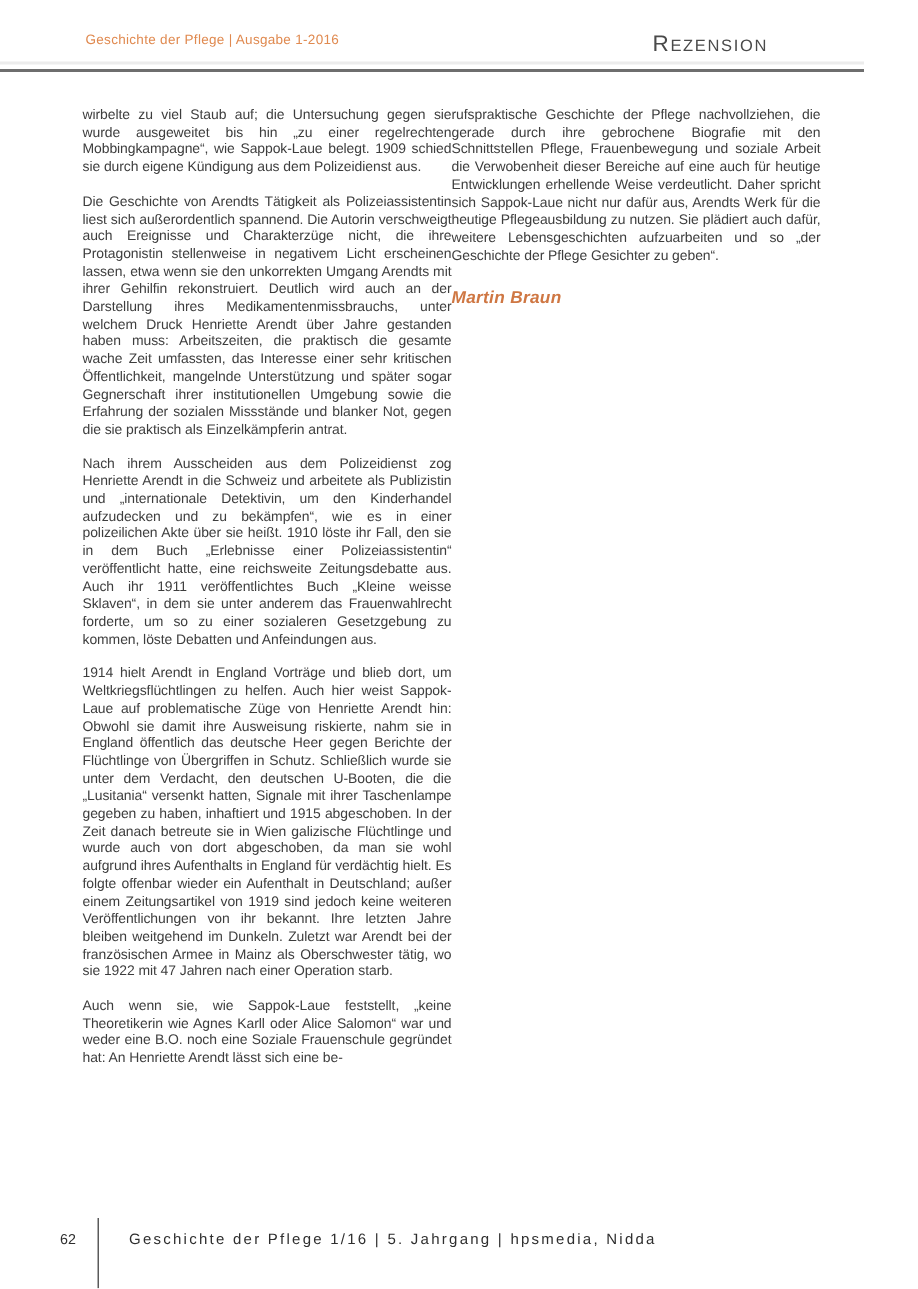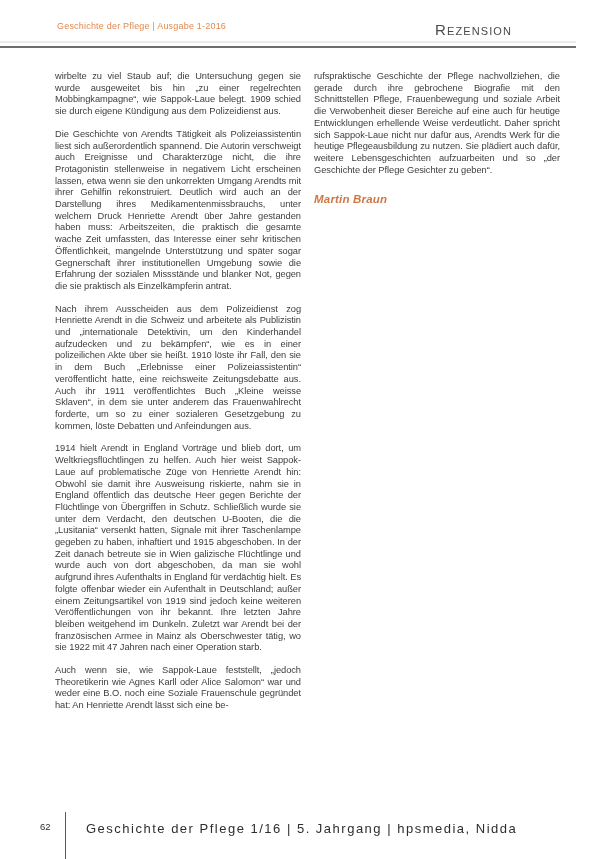--- a/index.html
+++ b/index.html
@@ -57,21 +57,20 @@
     height: 2px;
     background: #6e6e6e;
   }
   
   .columns {
     position: absolute;
     top: 71px;
     left: 55px;
     width: 505px;
     display: flex;
-    gap: 13px;
   }
   .col {
     width: 246px;
     flex: 0 0 246px;
   }
   .col p {
     margin: 0 0 11px 0;
     font-size: 9.3px;
     line-height: 11.7px;
     text-align: justify;
@@ -110,21 +109,21 @@
     left: 53px;
     top: 3px;
     width: 1px;
     height: 47px;
     background: #5a5a5a;
   }
   .footer-text {
     position: absolute;
     left: 74px;
     top: 12px;
-    font-size: 13px;
+    font-size: 10px;
     letter-spacing: 1.5px;
     color: #2e2e2e;
     white-space: nowrap;
   }
 </style>
 </head>
 <body>
 
 <div class="page">
 
@@ -134,21 +133,21 @@
   </div>
   <div class="rule-light"></div>
   <div class="rule-dark"></div>
 
   <div class="columns">
     <div class="col">
       <p>wirbelte zu viel Staub auf; die Untersuchung gegen sie wurde ausgeweitet bis hin „zu einer regelrechten Mobbingkampagne“, wie Sappok-Laue belegt. 1909 schied sie durch eigene Kündigung aus dem Polizeidienst aus.</p>
       <p>Die Geschichte von Arendts Tätigkeit als Polizeiassistentin liest sich außerordentlich spannend. Die Autorin verschweigt auch Ereignisse und Charakterzüge nicht, die ihre Protagonistin stellenweise in negativem Licht erscheinen lassen, etwa wenn sie den unkorrekten Umgang Arendts mit ihrer Gehilfin rekonstruiert. Deutlich wird auch an der Darstellung ihres Medikamentenmissbrauchs, unter welchem Druck Henriette Arendt über Jahre gestanden haben muss: Arbeitszeiten, die praktisch die gesamte wache Zeit umfassten, das Interesse einer sehr kritischen Öffentlichkeit, mangelnde Unterstützung und später sogar Gegnerschaft ihrer institutionellen Umgebung sowie die Erfahrung der sozialen Missstände und blanker Not, gegen die sie praktisch als Einzelkämpferin antrat.</p>
       <p>Nach ihrem Ausscheiden aus dem Polizeidienst zog Henriette Arendt in die Schweiz und arbeitete als Publizistin und „internationale Detektivin, um den Kinderhandel aufzudecken und zu bekämpfen“, wie es in einer polizeilichen Akte über sie heißt. 1910 löste ihr Fall, den sie in dem Buch „Erlebnisse einer Polizeiassistentin“ veröffentlicht hatte, eine reichsweite Zeitungsdebatte aus. Auch ihr 1911 veröffentlichtes Buch „Kleine weisse Sklaven“, in dem sie unter anderem das Frauenwahlrecht forderte, um so zu einer sozialeren Gesetzgebung zu kommen, löste Debatten und Anfeindungen aus.</p>
       <p>1914 hielt Arendt in England Vorträge und blieb dort, um Weltkriegsflüchtlingen zu helfen. Auch hier weist Sappok-Laue auf problematische Züge von Henriette Arendt hin: Obwohl sie damit ihre Ausweisung riskierte, nahm sie in England öffentlich das deutsche Heer gegen Berichte der Flüchtlinge von Übergriffen in Schutz. Schließlich wurde sie unter dem Verdacht, den deutschen U-Booten, die die „Lusitania“ versenkt hatten, Signale mit ihrer Taschenlampe gegeben zu haben, inhaftiert und 1915 abgeschoben. In der Zeit danach betreute sie in Wien galizische Flüchtlinge und wurde auch von dort abgeschoben, da man sie wohl aufgrund ihres Aufenthalts in England für verdächtig hielt. Es folgte offenbar wieder ein Aufenthalt in Deutschland; außer einem Zeitungsartikel von 1919 sind jedoch keine weiteren Veröffentlichungen von ihr bekannt. Ihre letzten Jahre bleiben weitgehend im Dunkeln. Zuletzt war Arendt bei der französischen Armee in Mainz als Oberschwester tätig, wo sie 1922 mit 47 Jahren nach einer Operation starb.</p>
-      <p>Auch wenn sie, wie Sappok-Laue feststellt, „jedoch Theoretikerin wie Agnes Karll oder Alice Salomon“ war und weder eine B.O. noch eine Soziale Frauenschule gegründet hat: An Henriette Arendt lässt sich eine be-</p>
+      <p>Auch wenn sie, wie Sappok-Laue feststellt, „keine Theoretikerin wie Agnes Karll oder Alice Salomon“ war und weder eine B.O. noch eine Soziale Frauenschule gegründet hat: An Henriette Arendt lässt sich eine be-</p>
     </div>
     <div class="col">
       <p>rufspraktische Geschichte der Pflege nachvollziehen, die gerade durch ihre gebrochene Biografie mit den Schnittstellen Pflege, Frauenbewegung und soziale Arbeit die Verwobenheit dieser Bereiche auf eine auch für heutige Entwicklungen erhellende Weise verdeutlicht. Daher spricht sich Sappok-Laue nicht nur dafür aus, Arendts Werk für die heutige Pflegeausbildung zu nutzen. Sie plädiert auch dafür, weitere Lebensgeschichten aufzuarbeiten und so „der Geschichte der Pflege Gesichter zu geben“.</p>
       <p class="signature">Martin Braun</p>
     </div>
   </div>
 
   <div class="footer">
     <span class="pagenum">62</span>
     <span class="footer-divider"></span>

